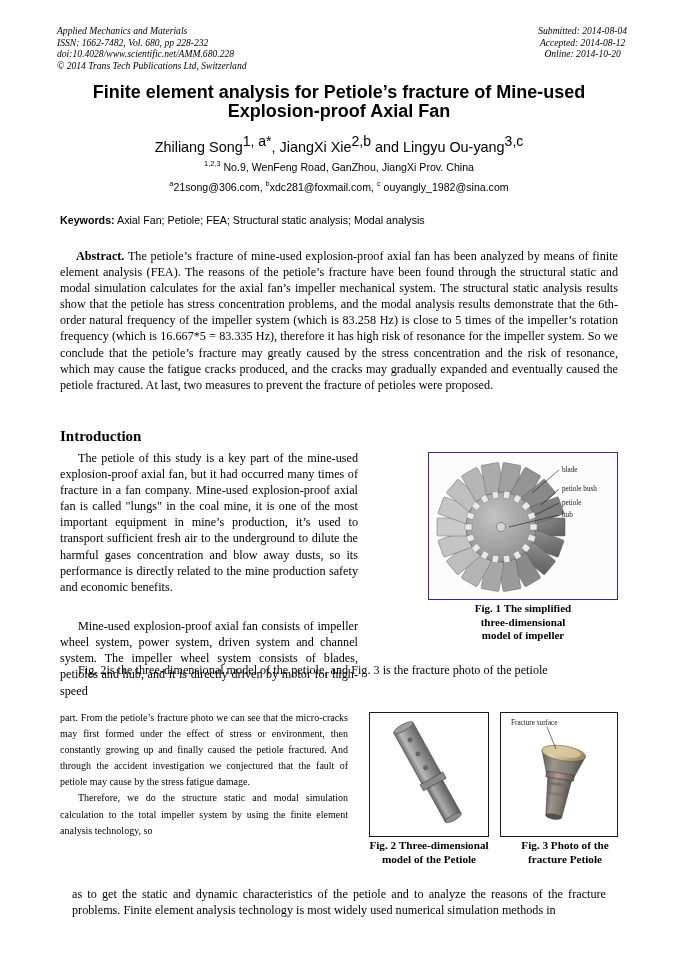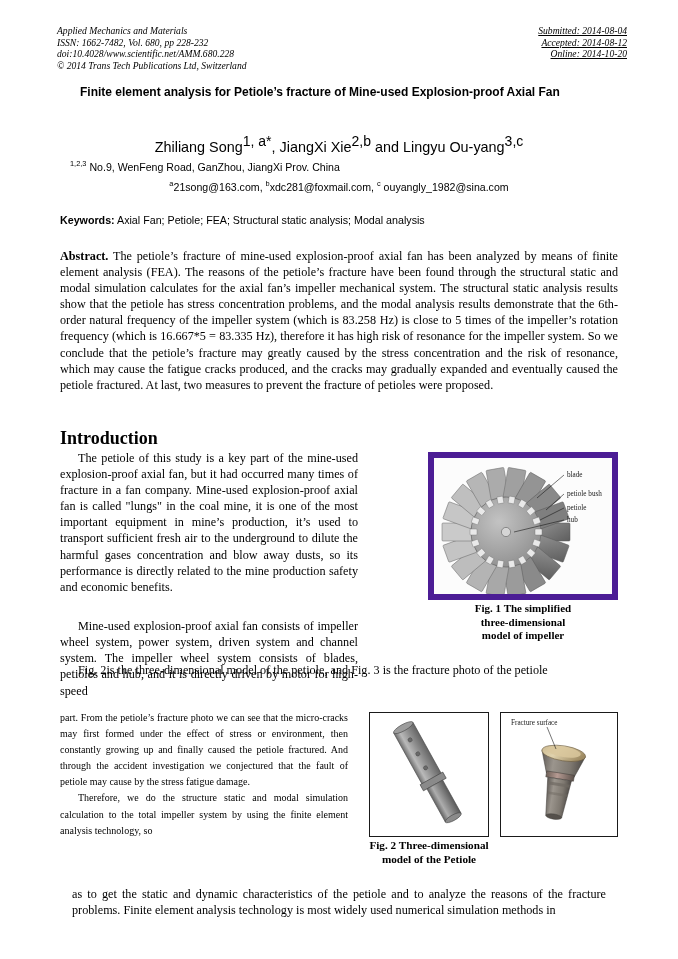--- a/index.html
+++ b/index.html
@@ -30,33 +30,33 @@
     top: 25px;
     width: 570px;
     display: flex;
     justify-content: space-between;
     align-items: flex-start;
     font-style: italic;
     font-size: 9.6px;
     line-height: 11.6px;
   }
   .journal-header .left { text-align: left; }
-  .journal-header .right { text-align: right; text-decoration: underline; }
+  .journal-header .right { text-align: center; }
   .journal-header div > div { white-space: nowrap; }
 
   
   .paper-title {
     position: absolute;
     left: 80px;
     top: 83px;
     width: 518px;
-    text-align: left;
+    text-align: center;
     font-family: "Liberation Sans", sans-serif;
     font-weight: bold;
-    font-size: 12px;
+    font-size: 18px;
     line-height: 19px;
   }
 
   
   .authors {
     position: absolute;
     left: 70px;
     top: 131px;
     width: 538px;
     text-align: center;
@@ -64,21 +64,21 @@
     font-size: 14.4px;
     line-height: 20px;
   }
   .authors sup { font-size: 14px; vertical-align: super; }
 
   .affiliation {
     position: absolute;
     left: 70px;
     top: 157px;
     width: 538px;
-    text-align: left;
+    text-align: center;
     font-family: "Liberation Sans", sans-serif;
     font-size: 10.6px;
     line-height: 14px;
   }
   .affiliation sup { font-size: 7.4px; vertical-align: super; }
 
   .emails {
     position: absolute;
     left: 70px;
     top: 177px;
@@ -106,29 +106,29 @@
   .abstract {
     position: absolute;
     left: 60px;
     top: 248px;
     width: 558px;
     font-size: 12.2px;
     line-height: 16.1px;
     text-align: justify;
     text-justify: inter-word;
   }
-  .abstract .ab-label { font-weight: bold; }
+  .abstract .ab-label { font-weight: bold; margin-left: 16px; }
 
   
   .intro-heading {
     position: absolute;
     left: 60px;
     top: 428px;
     font-weight: bold;
-    font-size: 18px;
+    font-size: 15px;
   }
 
   
   .col-left-1 {
     position: absolute;
     left: 60px;
     top: 450px;
     width: 298px;
     font-size: 12.2px;
     line-height: 16.1px;
@@ -182,21 +182,21 @@
   }
   .bottom-full p { margin: 12px; }
 
   
   .fig1-box {
     position: absolute;
     left: 428px;
     top: 452px;
     width: 190px;
     height: 148px;
-    border: 6px solid #4c1d95;
+    border: 1px solid #4c1d95;
     background: #fbfbfb;
     box-sizing: border-box;
     overflow: hidden;
   }
   .fig1-caption {
     position: absolute;
     left: 428px;
     top: 602px;
     width: 190px;
     text-align: center;
@@ -281,21 +281,21 @@
 
   <div class="authors">
     <span>Zhiliang Song</span><sup>1, a*</sup><span>, </span><span>JiangXi Xie</span><sup>2,b</sup><span> and </span><span>Lingyu Ou-yang</span><sup>3,c</sup>
   </div>
 
   <div class="affiliation">
     <sup>1,2,3</sup> <span>No.9, WenFeng Road, GanZhou, JiangXi Prov. China</span>
   </div>
 
   <div class="emails">
-    <sup>a</sup><span>21song@163.com, </span><sup>b</sup><span>xdc281@foxmail.com, </span><sup>c</sup><span> ouyangly_1982@sina.com</span>
+    <sup>a</sup><span>21song@306.com, </span><sup>b</sup><span>xdc281@foxmail.com, </span><sup>c</sup><span> ouyangly_1982@sina.com</span>
   </div>
 
   <div class="keywords">
     <span class="kw-label">Keywords:</span><span> Axial Fan; Petiole; FEA; Structural static analysis; Modal analysis</span>
   </div>
 
   <div class="abstract">
     <span class="ab-label">Abstract.</span><span> The petiole’s fracture of mine-used explosion-proof axial fan has been analyzed by means of finite element analysis (FEA). The reasons of the petiole’s fracture have been found through the structural static and modal simulation calculates for the axial fan’s impeller mechanical system. The structural static analysis results show that the petiole has stress concentration problems, and the modal analysis results demonstrate that the 6th-order natural frequency of the impeller system (which is 83.258 Hz) is close to 5 times of the impeller’s rotation frequency (which is 16.667*5 = 83.335 Hz), therefore it has high risk of resonance for the impeller system. So we conclude that the petiole’s fracture may greatly caused by the stress concentration and the risk of resonance, which may cause the fatigue cracks produced, and the cracks may gradually expanded and eventually caused the petiole fractured. At last, two measures to prevent the fracture of petioles were proposed.</span>
   </div>
 
@@ -538,14 +538,18 @@
         <path d="M46 66 L70 66 L66 104 L50 104 Z" fill="url(#fracBody)" stroke="#3e3a36" stroke-width="0.5"></path>
         <rect x="47" y="70" width="22" height="3" fill="#6f6962" opacity="0.7"></rect>
         <rect x="48" y="80" width="20" height="2.5" fill="#6f6962" opacity="0.5"></rect>
         <ellipse cx="58" cy="104" rx="8" ry="2.6" fill="#55504b" stroke="#3e3a36" stroke-width="0.4"></ellipse>
       </g>
       <line x1="55" y1="36" x2="46" y2="14" stroke="#1a1a1a" stroke-width="0.6"></line>
       <text class="fig-label-text" x="10" y="12">Fracture surface</text>
     </svg>
   </div>
 
+  <div class="fig3-caption">
+    <div>Fig. 3  Photo of the</div>
+    <div>fracture Petiole</div>
+  </div>
 
 </div>
 
 </body></html>

